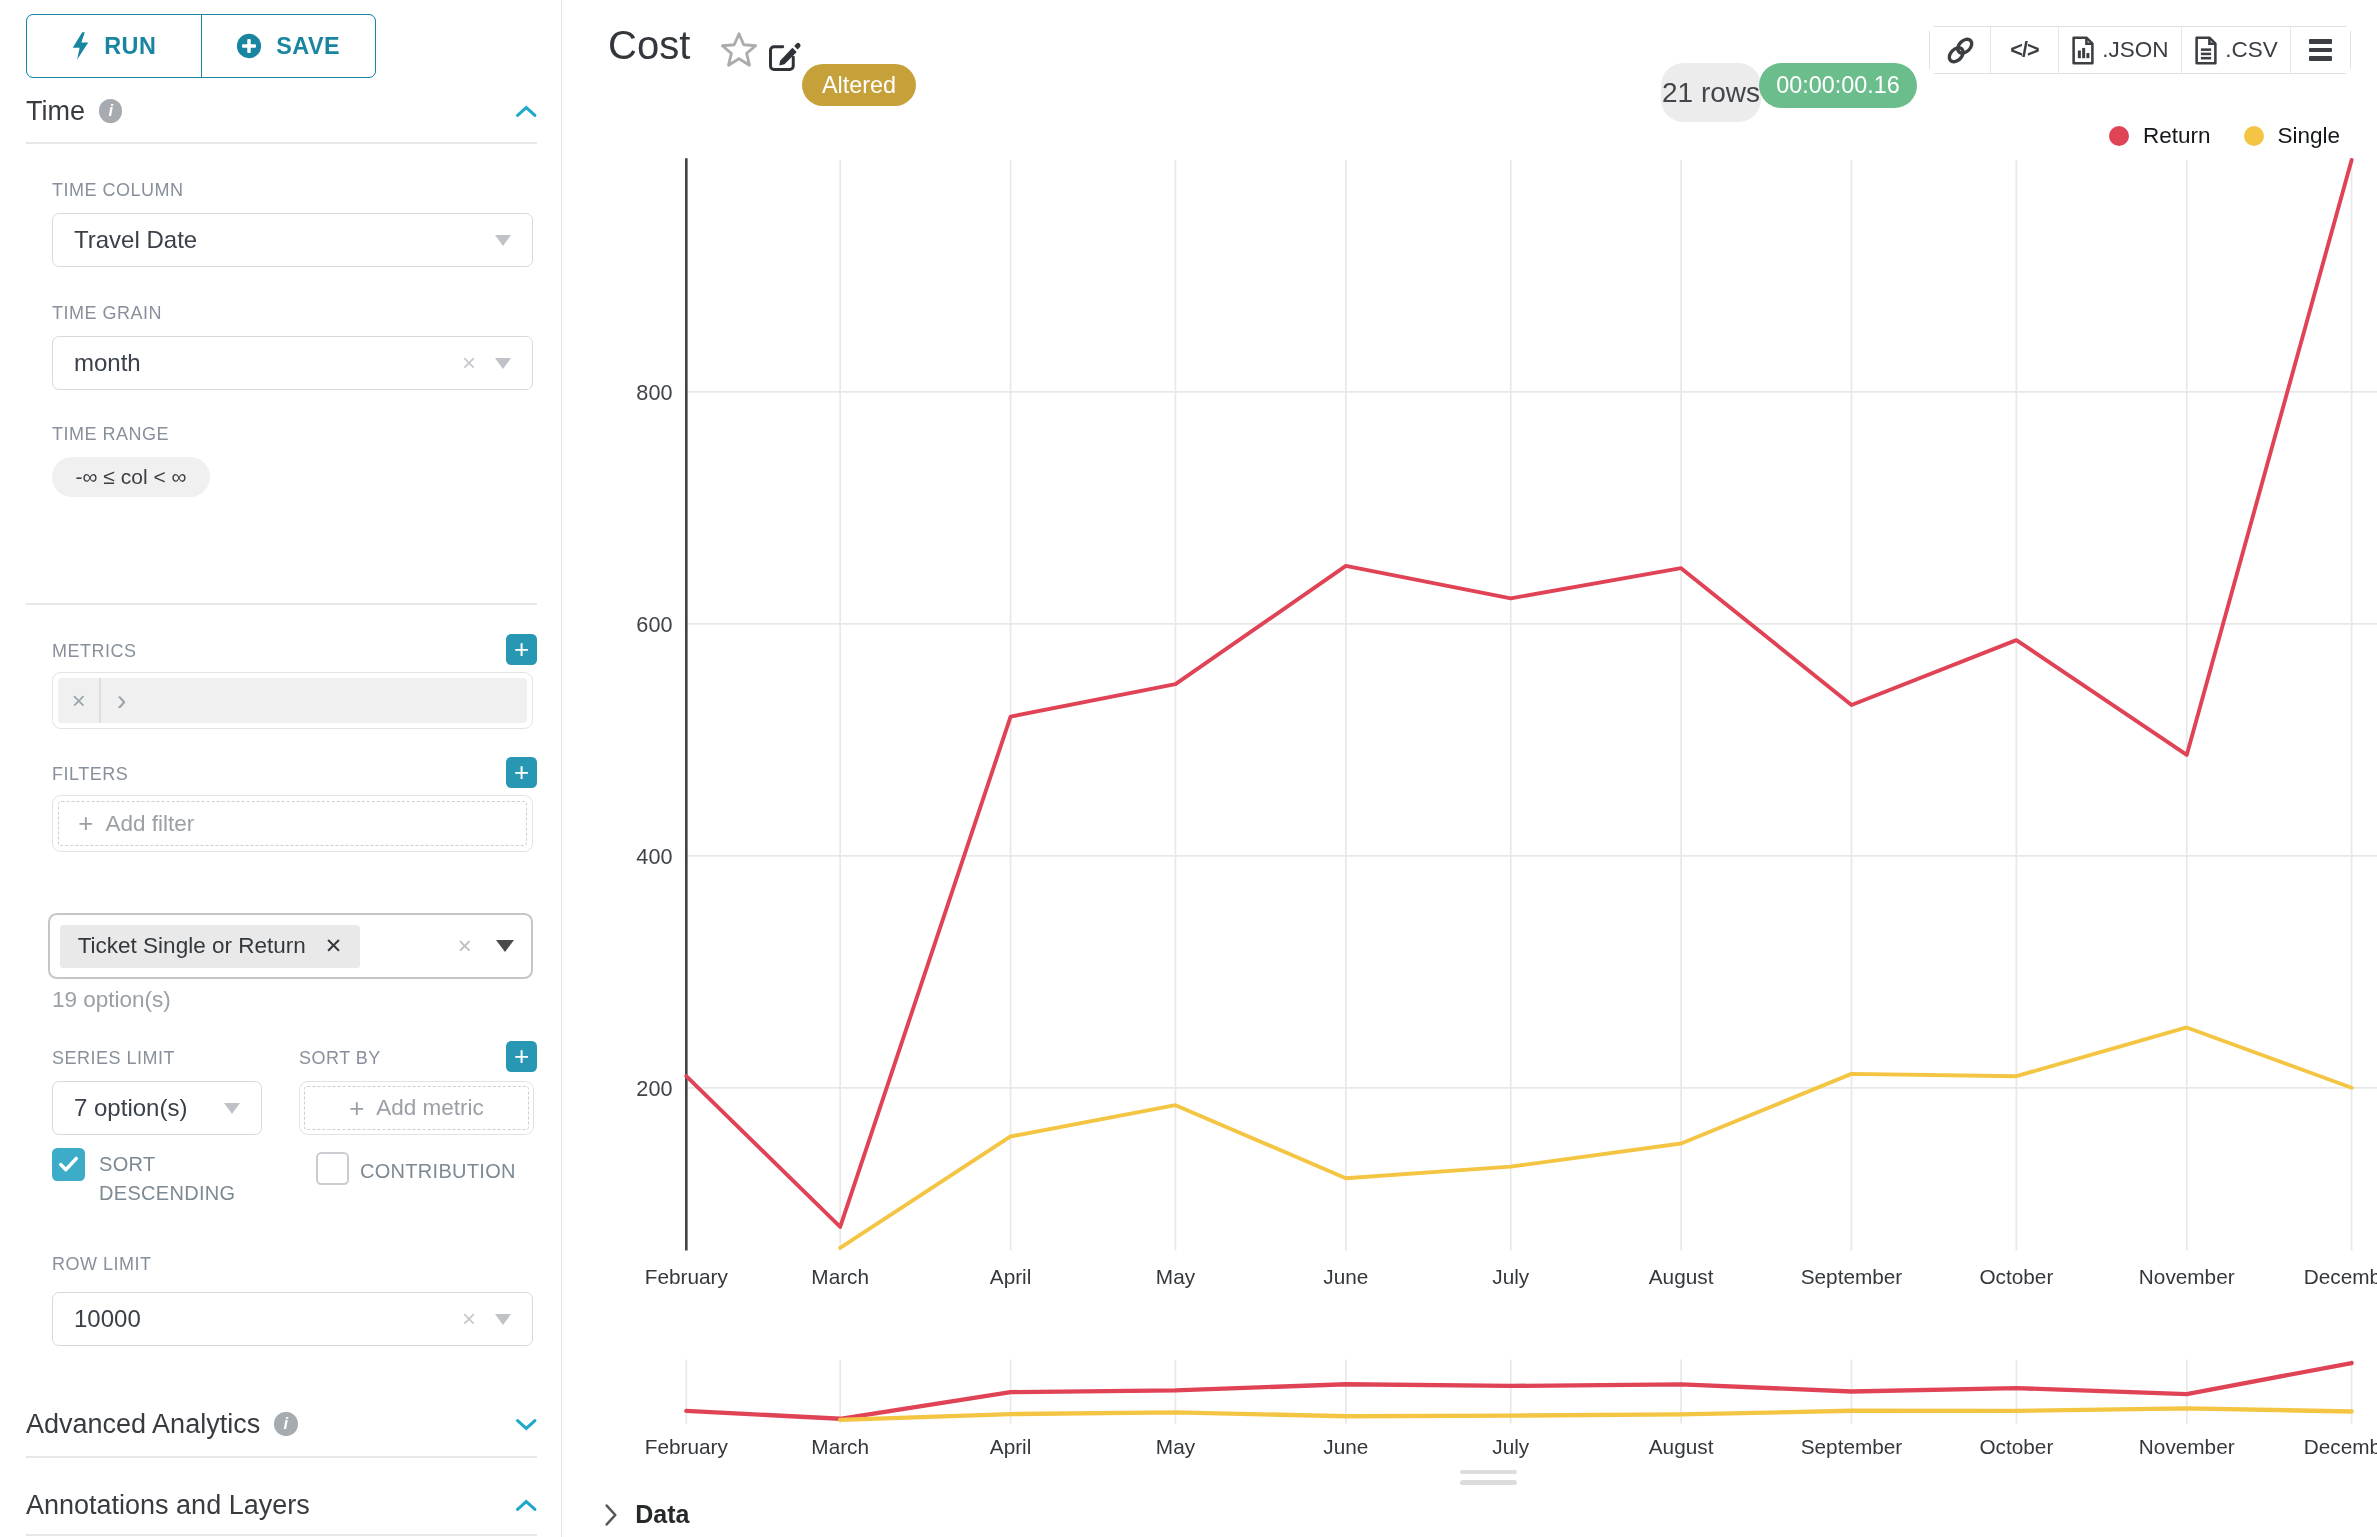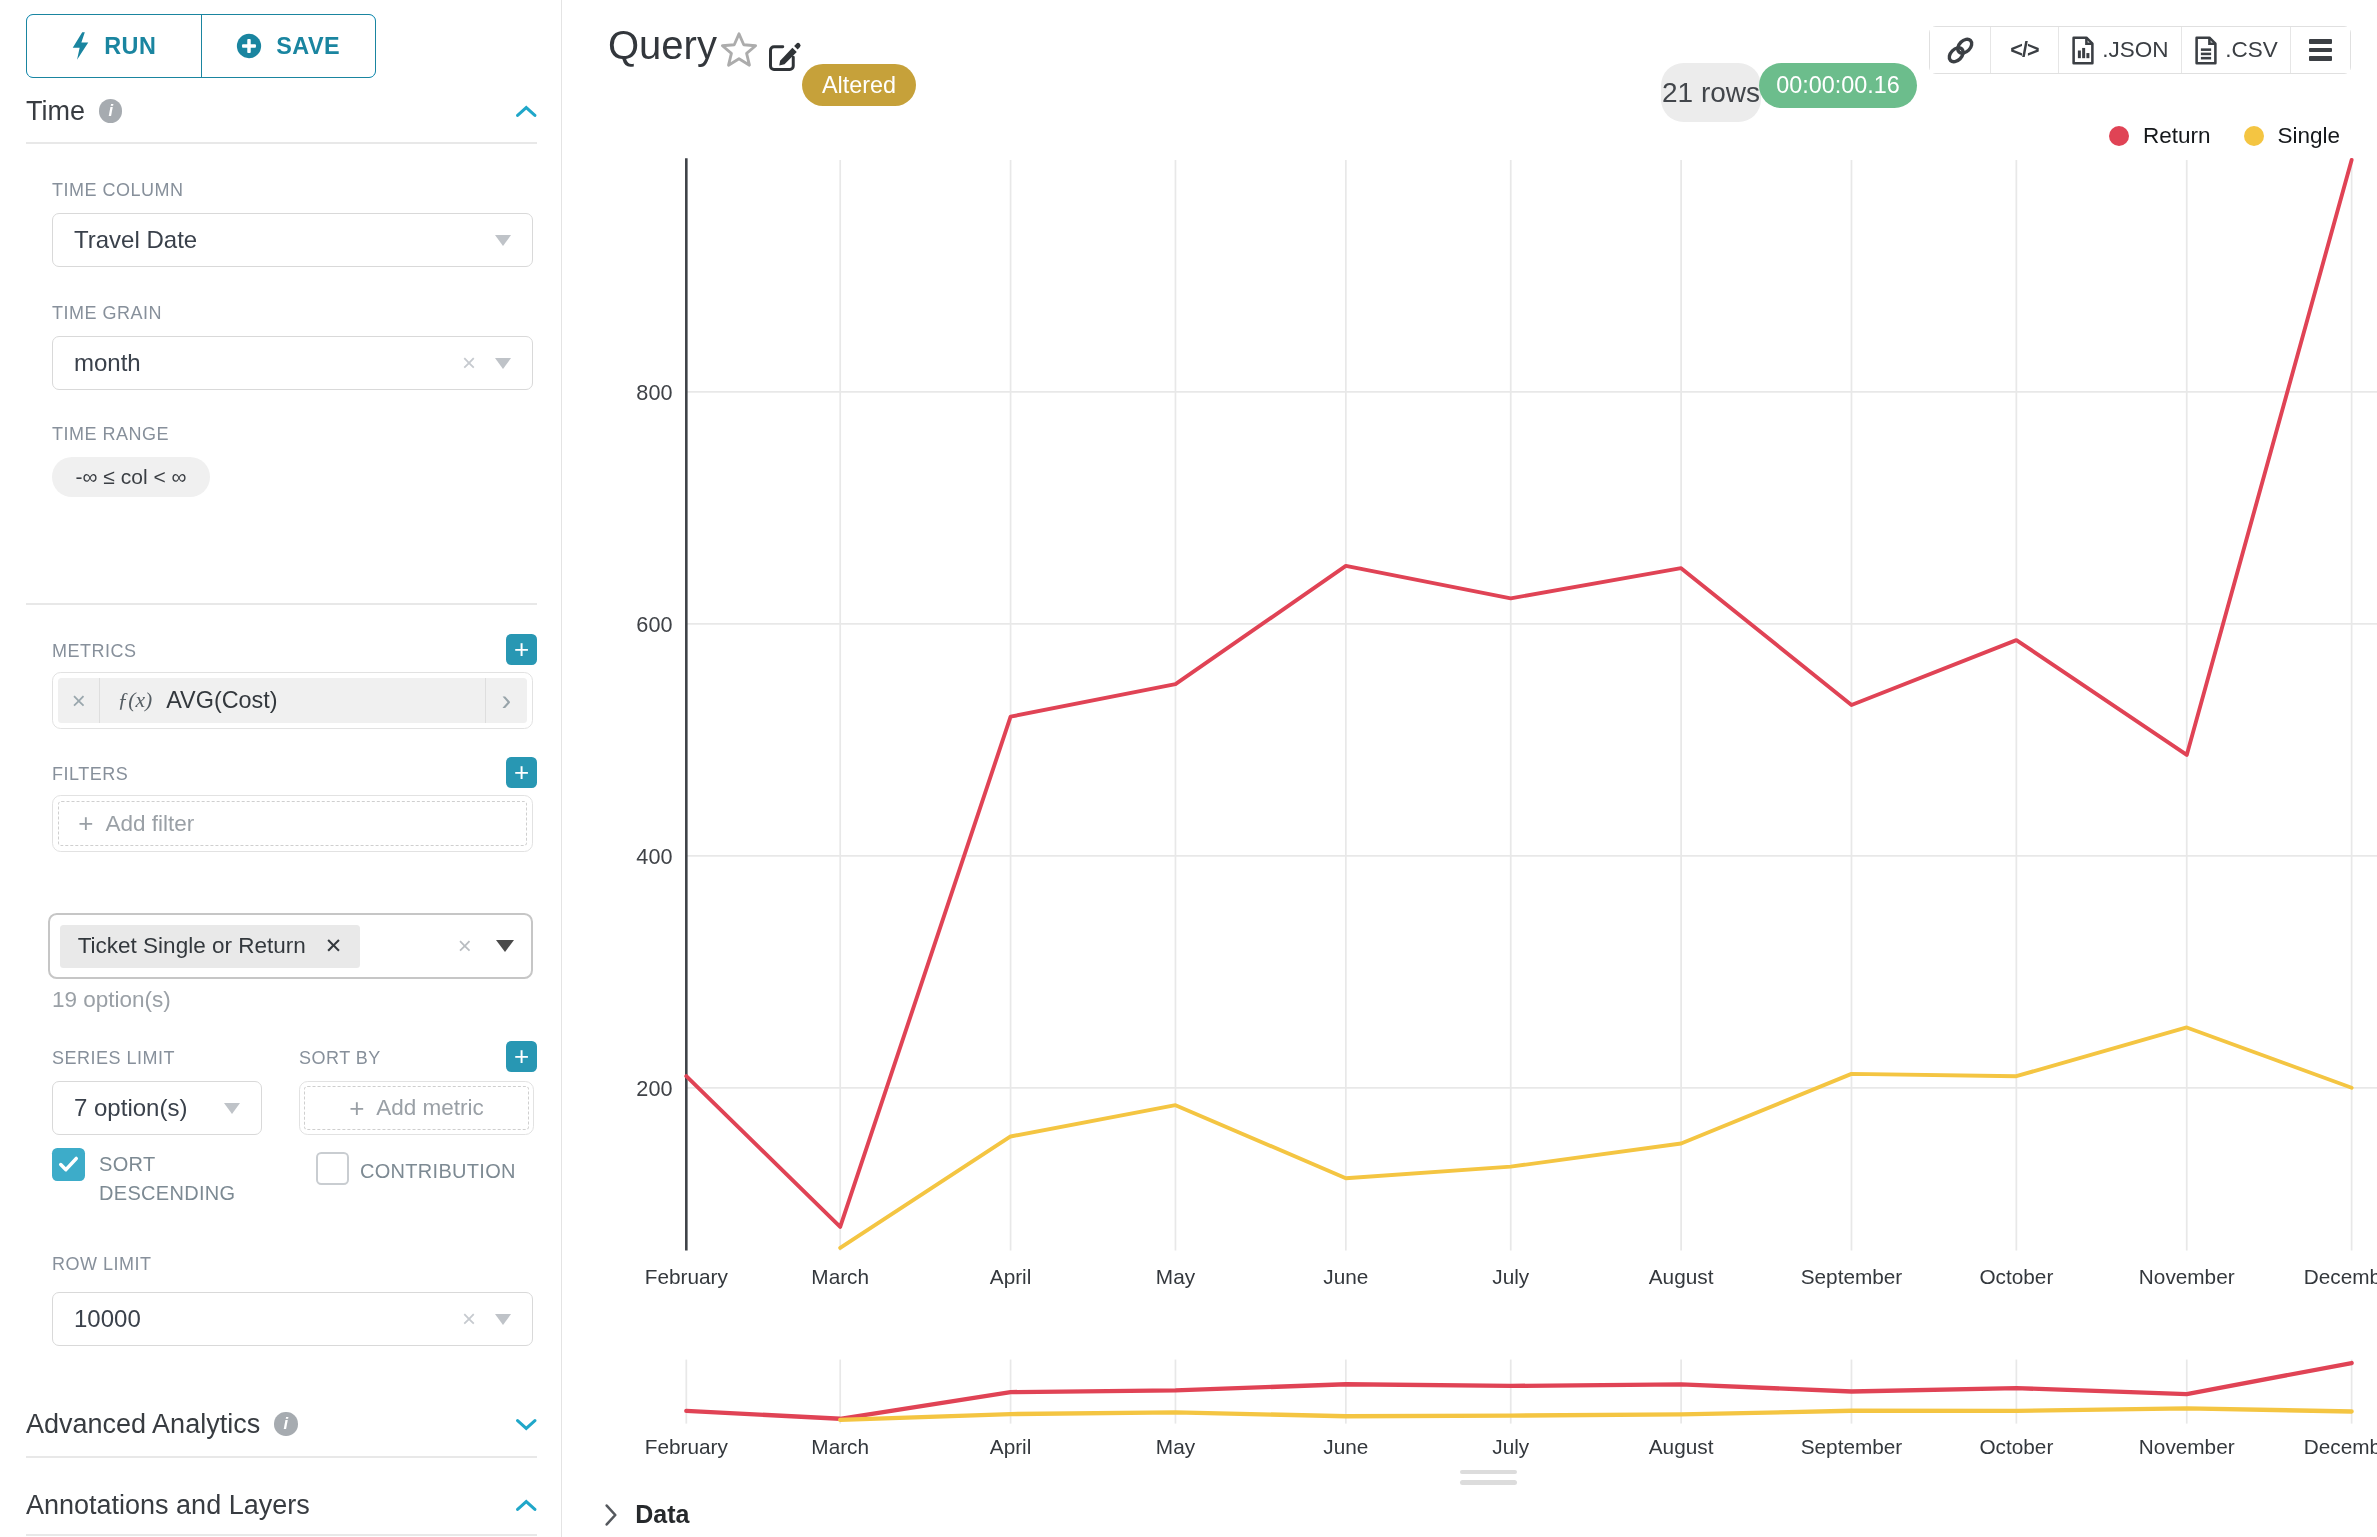--- a/index.html
+++ b/index.html
@@ -138,24 +138,20 @@
     <div class="ctl-label" style="top:424px">TIME RANGE</div>
     <div class="pill-range">-∞ ≤ col &lt; ∞</div>
 
     <div class="divider" style="top:603px"></div>
 
     <div class="ctl-label" style="top:641px">METRICS</div>
     <button class="plus-btn" style="top:634px">+</button>
     <div class="adhoc-outer" style="top:672px">
       <div class="metric-chip">
         <span class="mcell left">×</span>
-        <span class="mmid">
-          <span class="fx">ƒ(x)</span>
-          <span class="mval">AVG(Cost)</span>
-        </span>
         <span class="mcell rightc">›</span>
       </div>
     </div>
 
     <div class="ctl-label" style="top:764px">FILTERS</div>
     <button class="plus-btn" style="top:757px">+</button>
     <div class="adhoc-outer" style="top:795px">
       <div class="dashed-inner">
         <span class="plus-ghost">+</span>
         <span>Add filter</span>
@@ -218,21 +214,21 @@
     <div class="section-head" style="top:1484px">
       <span>Annotations and Layers</span>
       <span class="spacer"></span>
       <svg width="22.5" height="13" viewBox="0 0 26 15">
           <polyline points="3,12 13,3 23,12" fill="none" stroke="#20A7C9" stroke-width="3.5" stroke-linecap="round"></polyline>
         </svg>
     </div>
     <div class="divider" style="top:1534px"></div>
   </div>
 
-  <div class="chart-title">Query</div>
+  <div class="chart-title">Cost</div>
 
   <button class="icon-btn" style="left:720px; top:31px">
     <svg width="38" height="38" viewBox="0 0 40 40">
         <path d="M20 3 L25 14.5 L37.5 15.5 L28 23.5 L31 36 L20 29.2 L9 36 L12 23.5 L2.5 15.5 L15 14.5 Z" fill="#fff" stroke="#ACACAC" stroke-width="3" stroke-linejoin="round"></path>
       </svg>
   </button>
   <button class="icon-btn" style="left:767px; top:38px">
     <svg width="35" height="35" viewBox="0 0 40 40">
         <path d="M30 22 v10 a4 4 0 0 1 -4 4 H8 a4 4 0 0 1 -4 -4 V14 a4 4 0 0 1 4 -4 h10" fill="none" stroke="#2F3337" stroke-width="3.4" stroke-linecap="round"></path>
         <path d="M15 26 L29 11 L34 16 L20 30 L14 31.5 Z" fill="#2F3337"></path>

